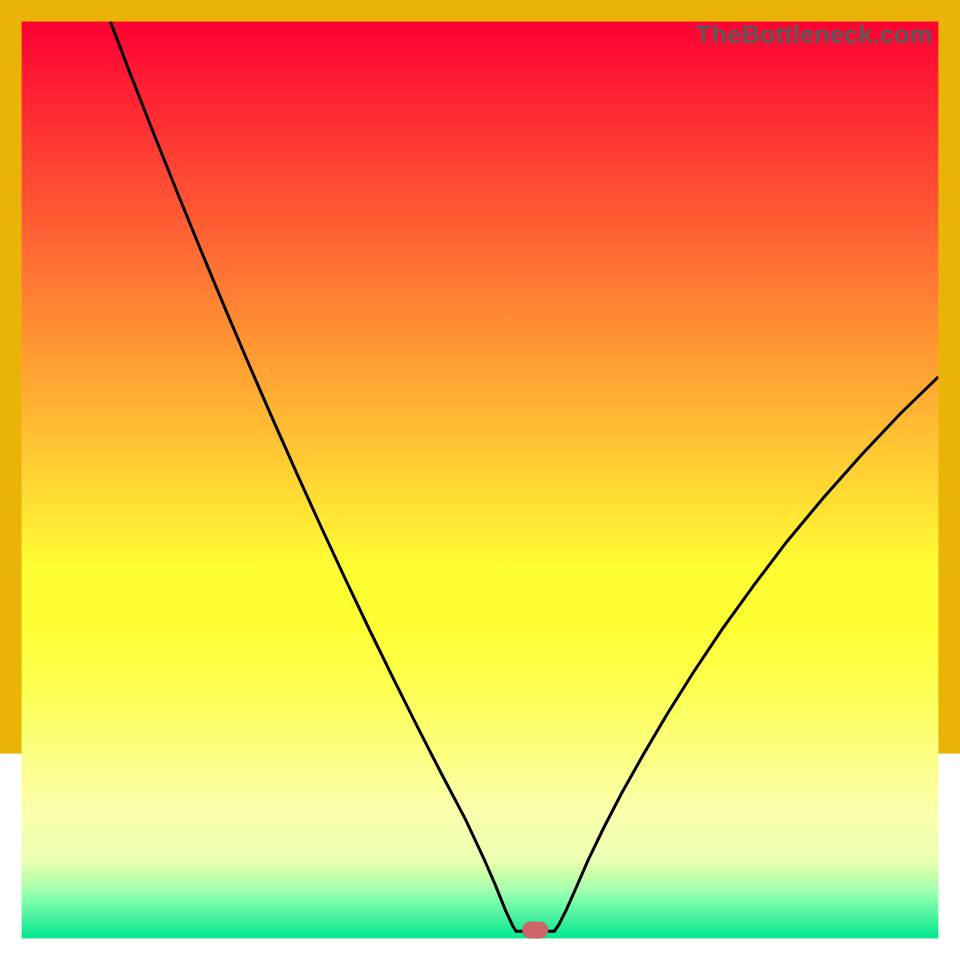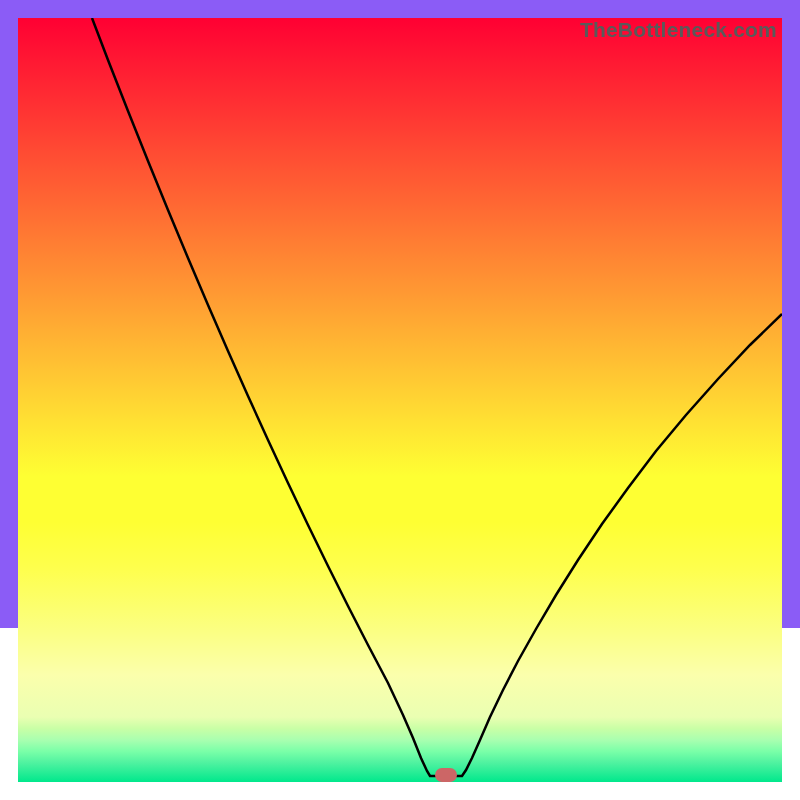--- a/index.html
+++ b/index.html
@@ -1,21 +1,21 @@
 <!DOCTYPE html>
 <html><head>
 <meta charset="utf-8">
 <style>
   * { margin: 0; padding: 0; box-sizing: border-box; }
   html, body { width: 800px; height: 800px; overflow: hidden; }
   .chart-container {
     width: 800px;
     height: 628px;
     position: relative;
-    background: #8b5cf6;
+    background: #eab308;
   }
   .plot-area {
     position: absolute;
     left: 18px;
     top: 18px;
     width: 764px;
     height: 764px;
     background: linear-gradient(to bottom,
       #ff0033 0%,
       #ff1a33 6%,

